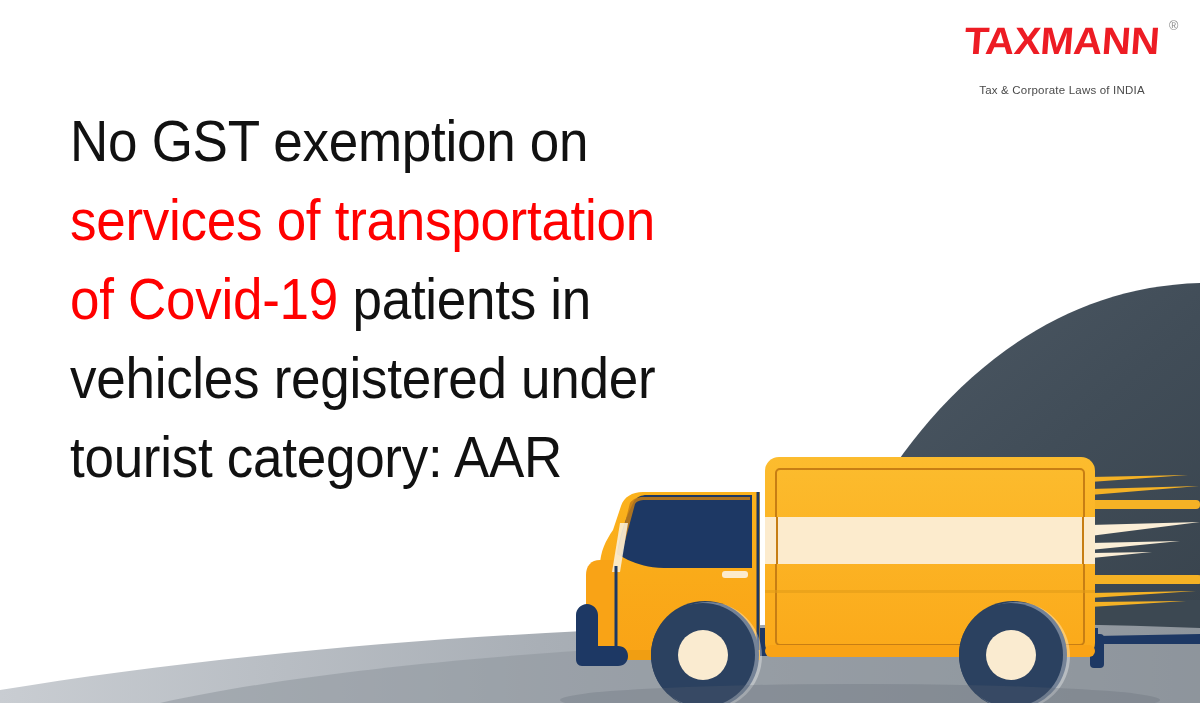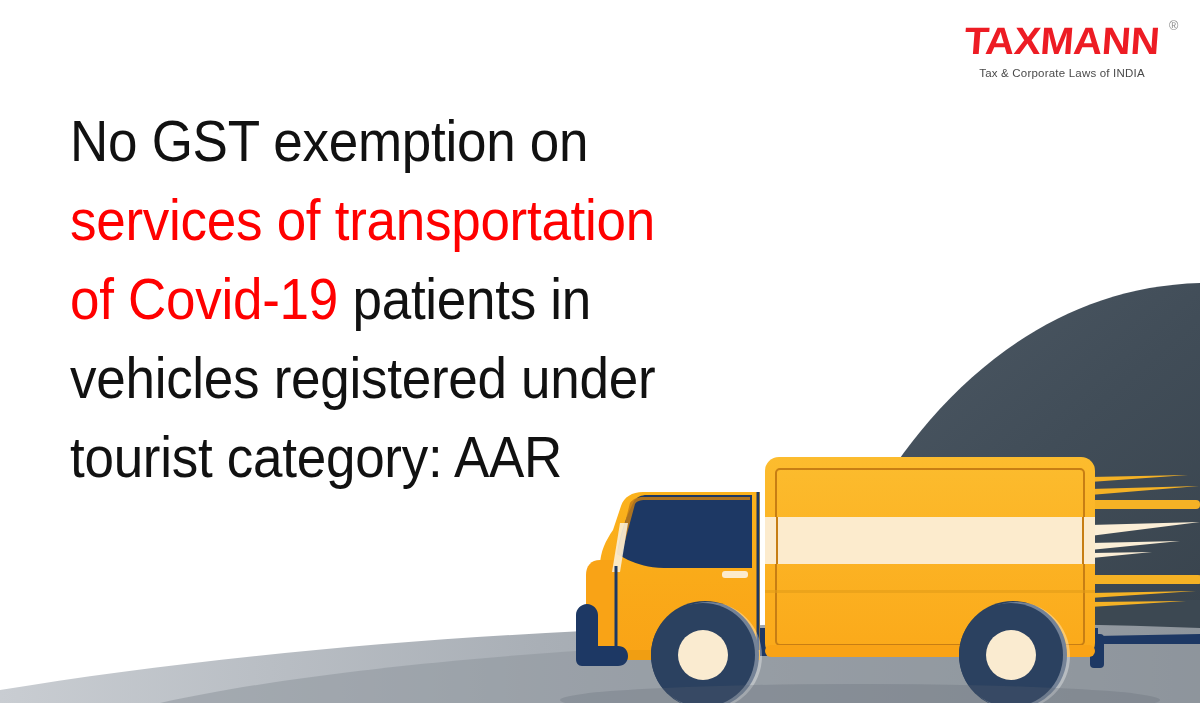--- a/index.html
+++ b/index.html
@@ -50,21 +50,21 @@
   #logo-reg {
     position: absolute;
     top: -2px;
     right: -17px;
     font-size: 12px;
     font-weight: normal;
     color: #8a8a8a;
     transform: skewX(4deg);
   }
   #logo-tagline {
-    margin-top: 7px;
+    margin-top: 24px;
     font-size: 11.5px;
     color: #4a4a4a;
     letter-spacing: 0.2px;
     white-space: nowrap;
   }
 
   
   #headline {
     position: absolute;
     left: 70px;

